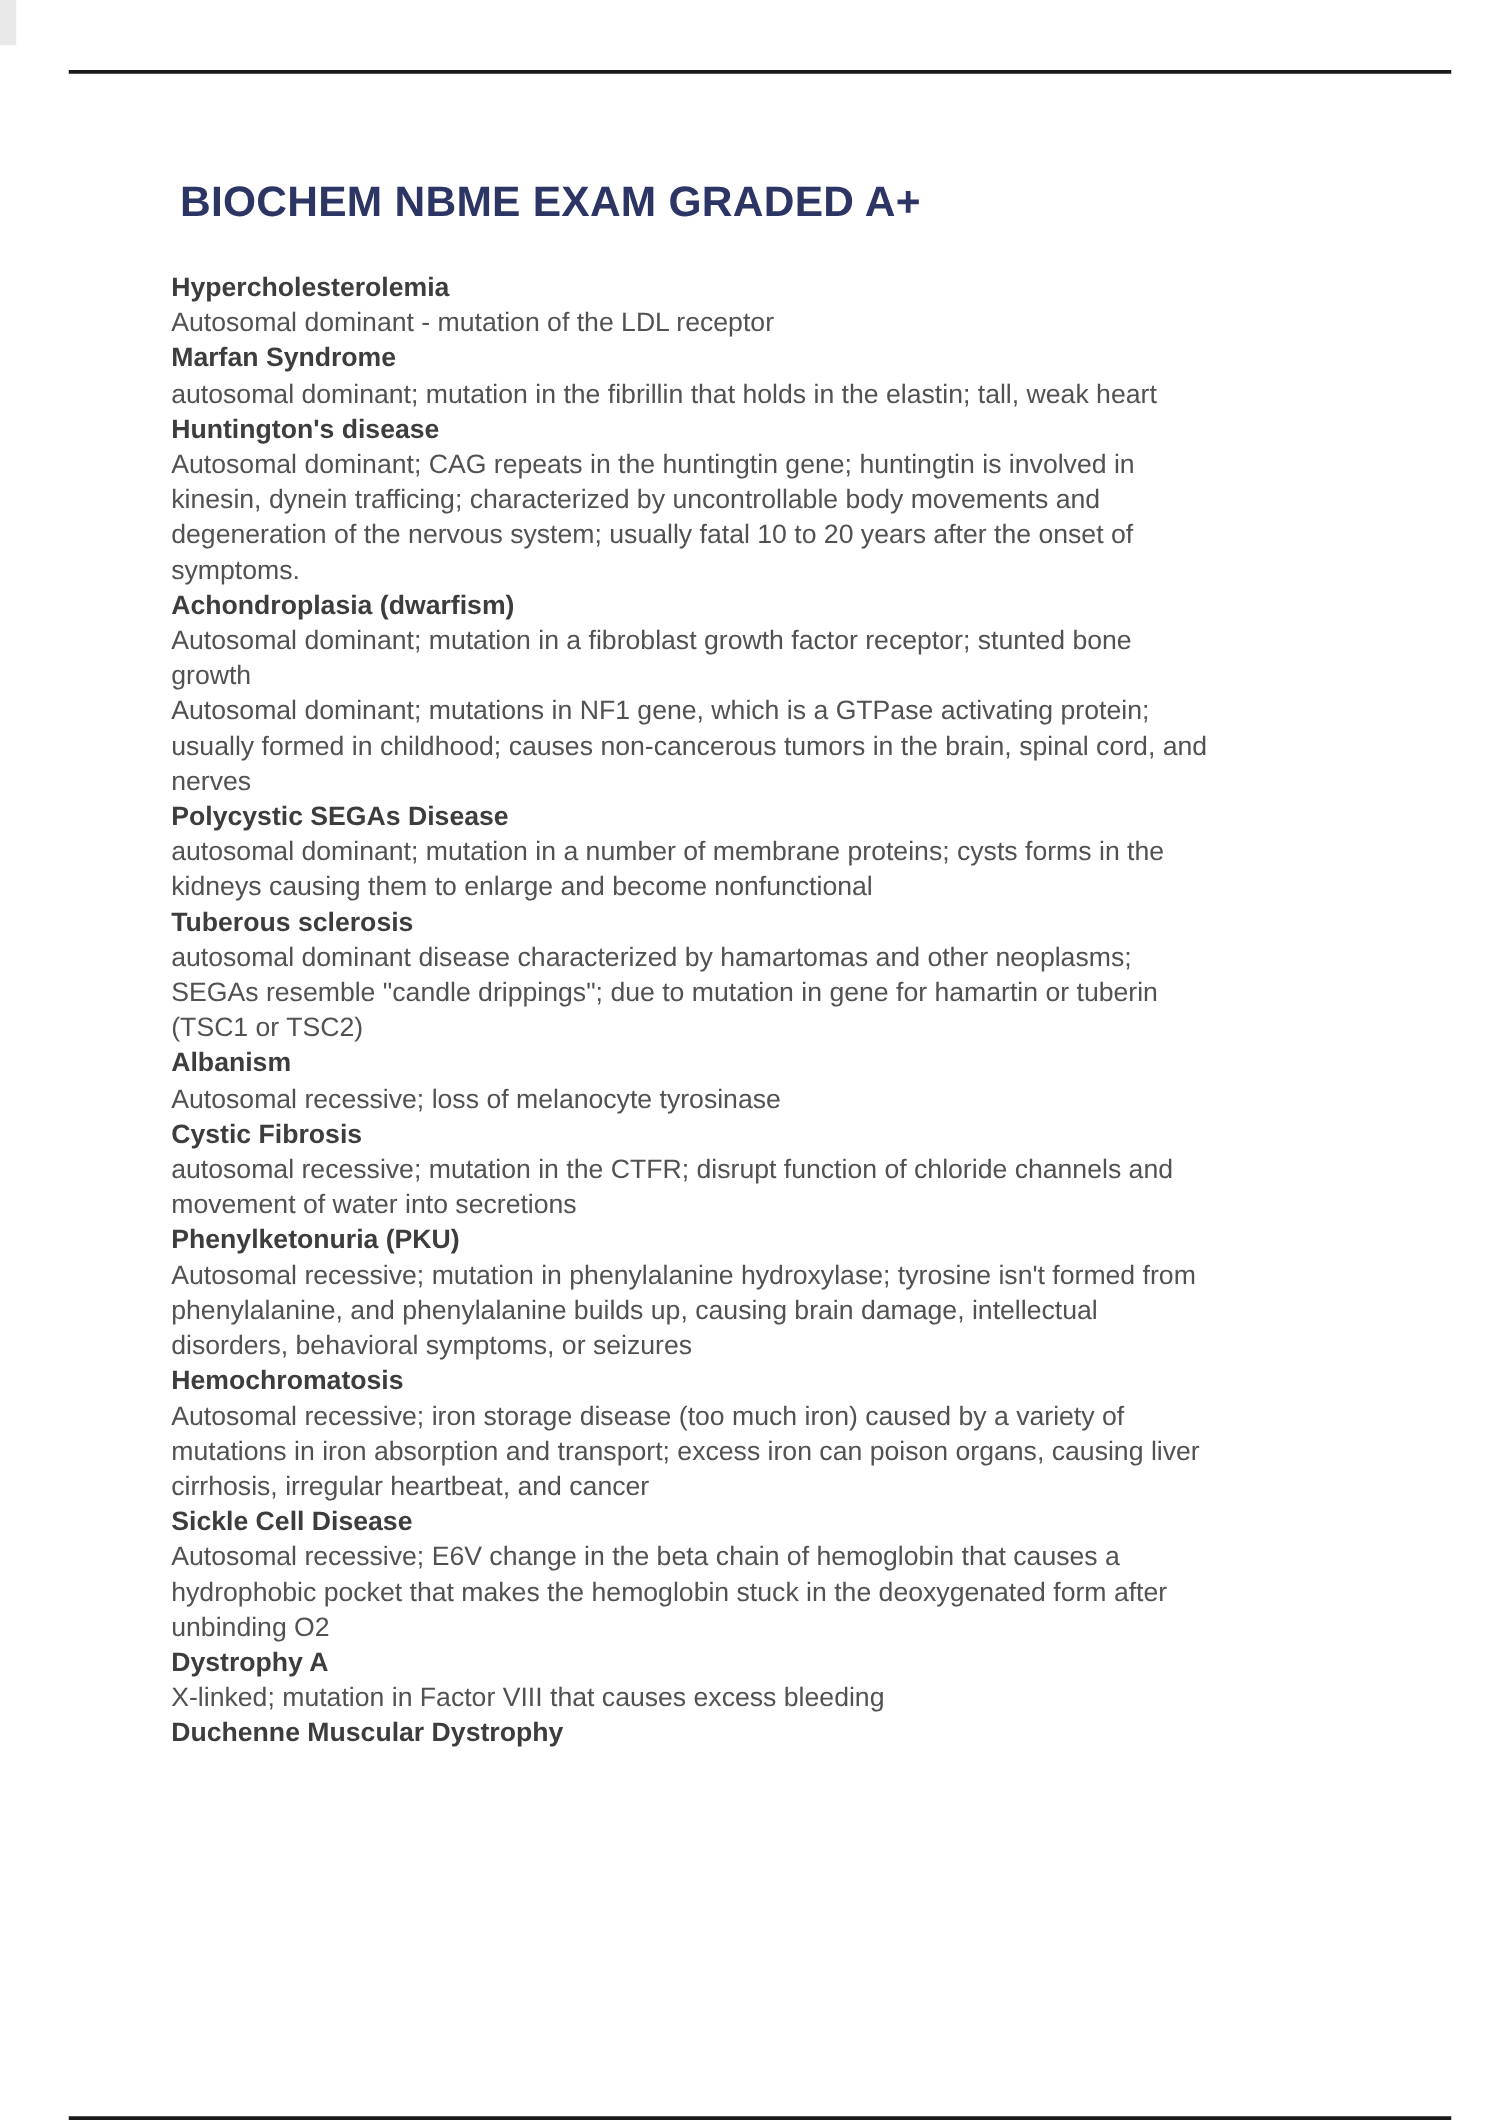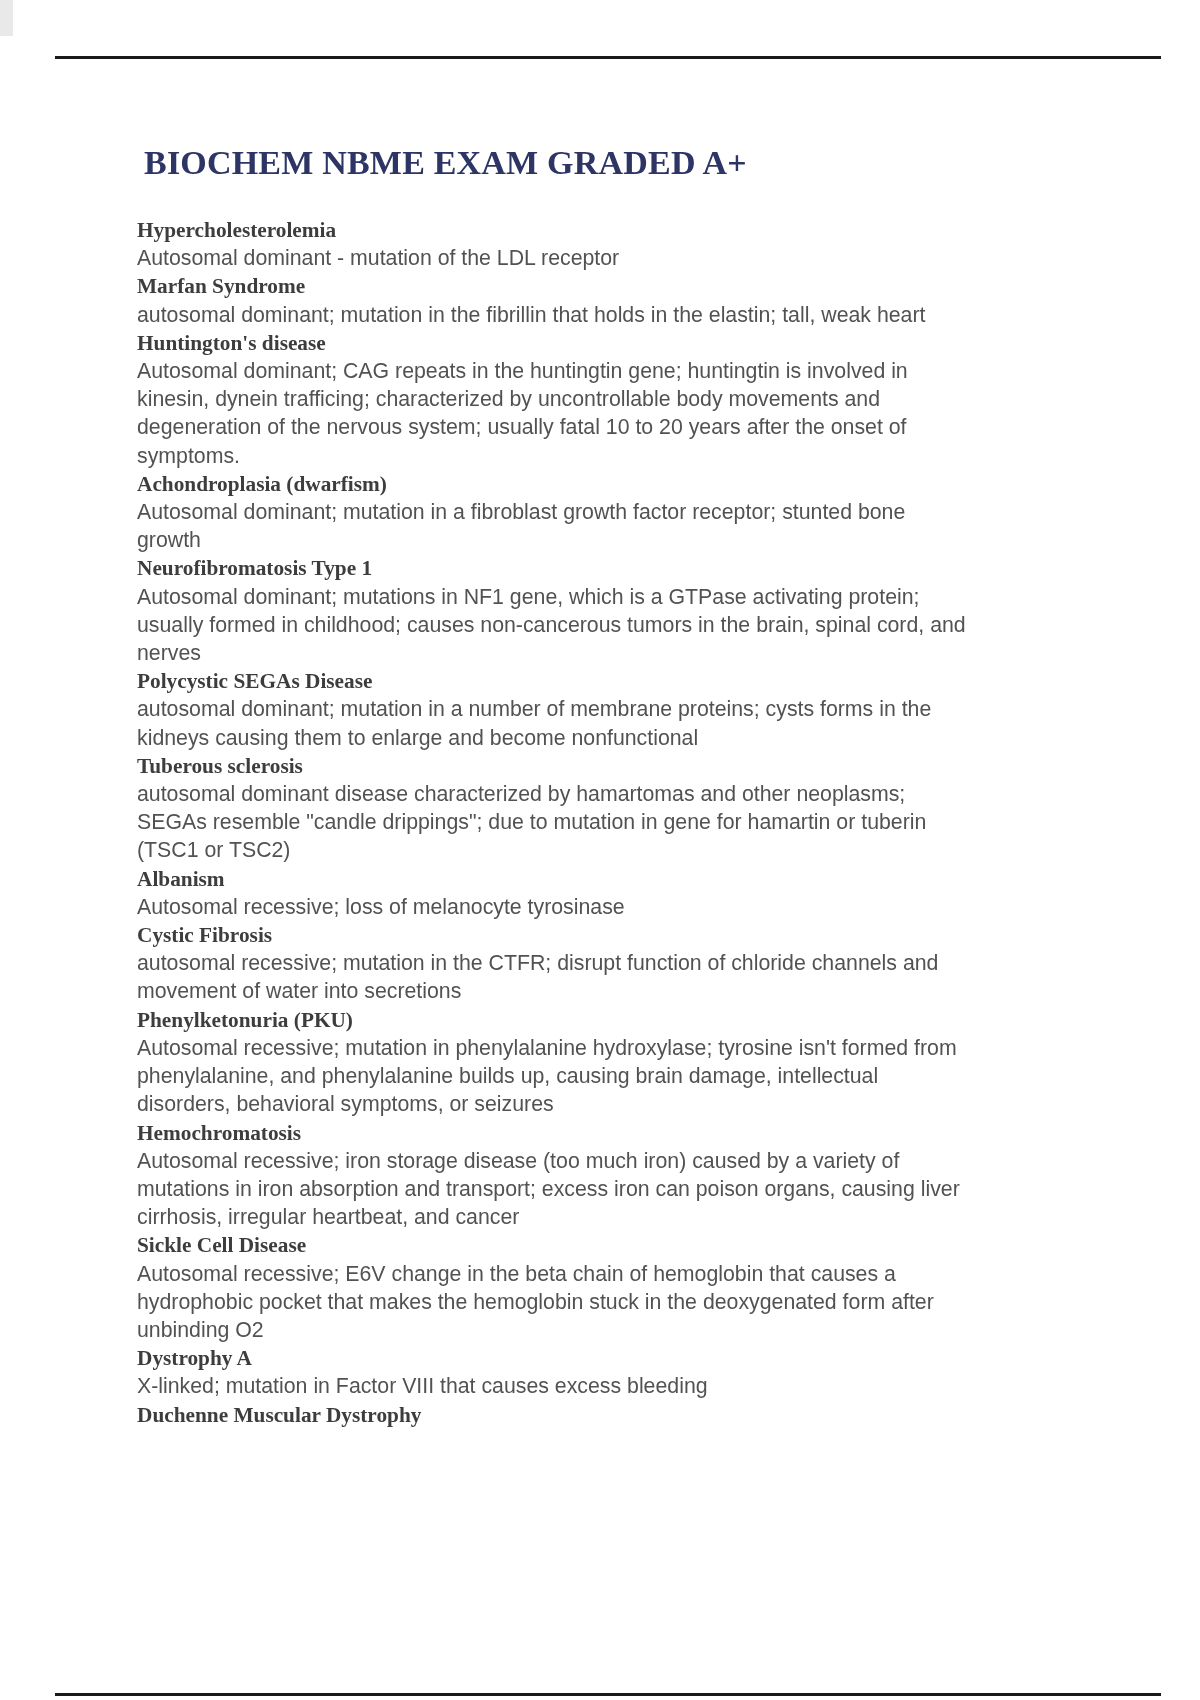--- a/index.html
+++ b/index.html
@@ -26,40 +26,39 @@
     border: none;
     background: var(--rule, #1a1a1a);
   }
   .rule-top { top: 56px; }
   .rule-bottom { top: 1693px; }
   .title {
     position: absolute;
     left: 144px;
     top: 143px;
     margin: 0;
-    font-family: Liberation Serif, serif;
+    font-family: Liberation Sans, sans-serif;
     font-weight: bold;
     font-size: 34px;
     line-height: 1.15;
     letter-spacing: 0.2px;
     color: var(--title, #2d3565);
     white-space: nowrap;
   }
   .content {
     position: absolute;
     left: 137px;
     top: 216px;
     width: 995px;
     font-size: 21.3px;
     line-height: 28.2px;
   }
   .term {
     font-weight: bold;
     color: var(--term, #3d3d3d);
-    font-family: Liberation Serif, serif;
   }
   .definition {
     color: var(--definition, #525252);
     white-space: pre-line;
   }
 </style>
 </head>
 <body>
 
 <div class="page">
@@ -85,21 +84,20 @@
 symptoms.</div>
   </section>
 
   <section class="entry">
     <div class="term">Achondroplasia (dwarfism)</div>
     <div class="definition">Autosomal dominant; mutation in a fibroblast growth factor receptor; stunted bone
 growth</div>
   </section>
 
   <section class="entry">
-    <div class="term">Neurofibromatosis Type 1</div>
     <div class="definition">Autosomal dominant; mutations in NF1 gene, which is a GTPase activating protein;
 usually formed in childhood; causes non-cancerous tumors in the brain, spinal cord, and
 nerves</div>
   </section>
 
   <section class="entry">
     <div class="term">Polycystic SEGAs Disease</div>
     <div class="definition">autosomal dominant; mutation in a number of membrane proteins; cysts forms in the
 kidneys causing them to enlarge and become nonfunctional</div>
   </section>

